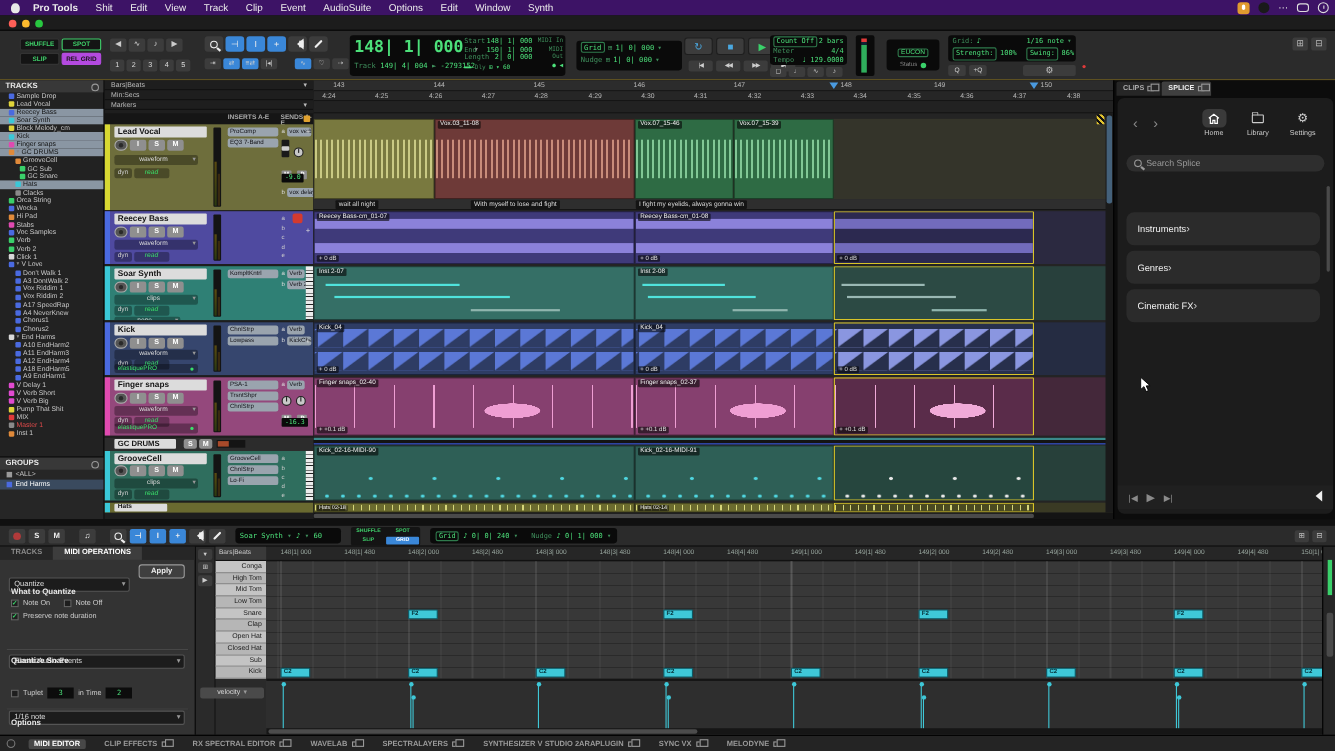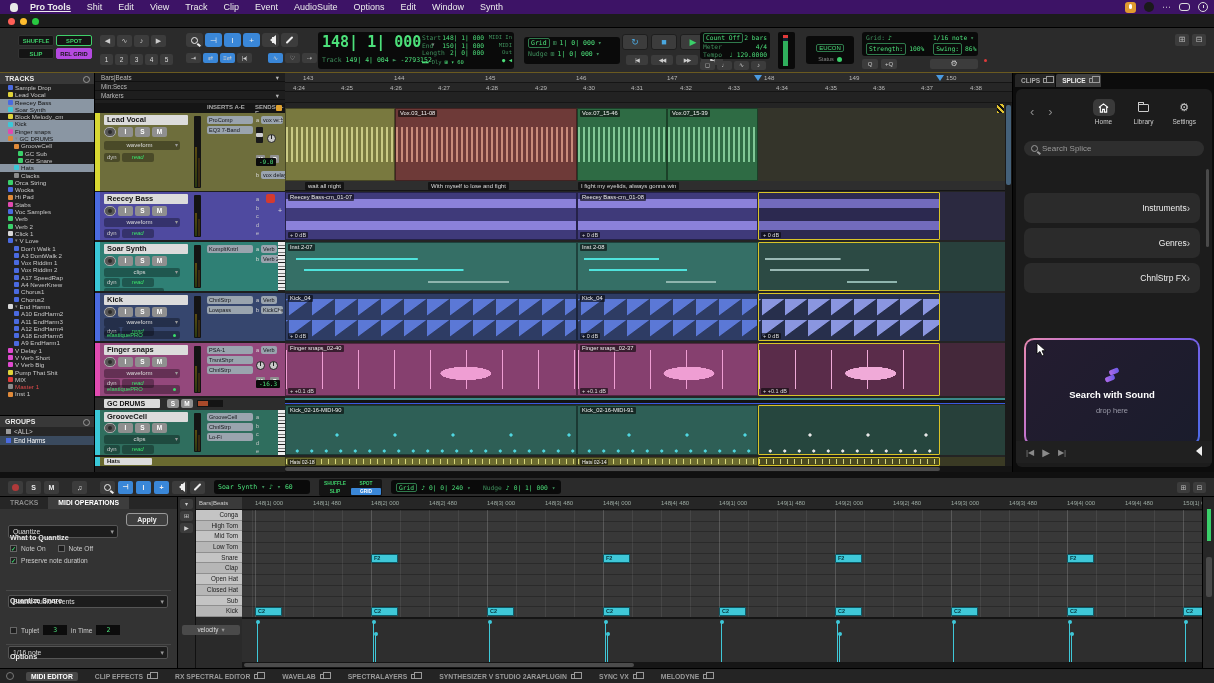--- a/index.html
+++ b/index.html
@@ -171,21 +171,21 @@
 #snav{position:absolute;left:0;top:10px;width:100%;height:34px;display:flex;align-items:flex-start;justify-content:flex-end;gap:18px;padding-right:16px}
 #snav .chev{position:absolute;left:14px;top:5px;color:#888;font-size:13px;letter-spacing:14px}
 .navit{display:flex;flex-direction:column;align-items:center;gap:2px;font-size:6.5px;color:#ccc}
 .navit .ib{width:22px;height:17px;border-radius:5px;display:flex;align-items:center;justify-content:center}
 .navit.active .ib{background:#3a3a3a}
 .icn-folder{width:11px;height:8px;border:1.2px solid #ccc;border-radius:1px;position:relative}
 .icn-folder::before{content:"";position:absolute;top:-3px;left:-1px;width:4px;height:2px;border:1.2px solid #ccc;border-bottom:none;border-radius:1px 1px 0 0}
 #ssearch{position:absolute;left:8px;top:52px;width:180px;height:15px;background:#2e2e2e;border-radius:8px;display:flex;align-items:center;gap:4px;padding:0 7px;color:#9a9a9a;font-size:8px}
 #ssearch .icn-mag{border-color:#9a9a9a}
 #ssearch .icn-mag::after{background:#9a9a9a}
-.scat{position:absolute;left:8px;width:176px;height:30px;background:#2b2b2b;border-radius:7px;display:flex;align-items:center;justify-content:flex-end;padding:0 10px;color:#f0f0f0;font-size:8.5px}
+.scat{position:absolute;left:8px;width:176px;height:30px;background:#2b2b2b;border-radius:7px;display:flex;align-items:center;justify-content:flex-start;padding:0 10px;color:#f0f0f0;font-size:8.5px}
 .scat .chevr{color:#ccc;font-size:10px}
 #sscroll{position:absolute;right:3px;top:80px;width:3px;height:78px;background:#4a4a4a;border-radius:2px}
 #scard{position:absolute;left:8px;top:249px;width:176px;height:108px;border-radius:10px;border:2px solid transparent;background:linear-gradient(135deg,#241c30,#1a1c2c) padding-box,linear-gradient(120deg,#e88ab0,#9a5ae8,#4a6ae8) border-box;display:flex;flex-direction:column;align-items:center;justify-content:center;gap:6px}
 #slogo{width:14px;height:14px;position:relative}
 #slogo::before,#slogo::after{content:"";position:absolute;left:2px;width:10px;height:5px;border-radius:2px;background:linear-gradient(90deg,#b06ae8,#6a5ae8);transform:rotate(-22deg)}
 #slogo::before{top:0;left:4px}
 #slogo::after{top:7px;left:0}
 #scardtitle{font-size:9.5px;font-weight:bold;color:#fff}
 #scardsub{font-size:7.5px;color:#9a9aa8}
 #splayer{position:absolute;left:0px;bottom:4px;width:100%;height:22px;background:#202020;display:flex;align-items:center;padding:0 10px;gap:8px;color:#8a8a8a;font-size:8px}
@@ -243,21 +243,21 @@
 #bottombar .oc{width:8px;height:8px;border:1px solid #777;border-radius:50%}
 .bt{display:flex;align-items:center;gap:4px;font-size:6.8px;font-weight:bold;padding:1px 5px;border-radius:2px;white-space:nowrap}
 </style>
 </head>
 <body>
 
 <div id="menubar">
   <i class="apple"></i>
   <span style="display:flex">
 
-  <span class="mi" style="font-weight: bold; text-decoration: underline;">Pro Tools</span>
+  <span class="mi" style="font-weight: bold;">Pro Tools</span>
       <span class="mi">Shit</span>
       <span class="mi">Edit</span>
       <span class="mi">View</span>
       <span class="mi">Track</span>
       <span class="mi">Clip</span>
       <span class="mi">Event</span>
       <span class="mi">AudioSuite</span>
       <span class="mi">Options</span>
       <span class="mi">Edit</span>
       <span class="mi">Window</span>
@@ -1160,30 +1160,25 @@
 
     <div class="scat" style="top: 104px;">
           <span>Instruments</span>
           <s class="chevr">›</s>
         </div>
         <div class="scat" style="top: 139px;">
           <span>Genres</span>
           <s class="chevr">›</s>
         </div>
         <div class="scat" style="top: 174px;">
-          <span>ChnlStrp FX</span>
+          <span>Cinematic FX</span>
           <s class="chevr">›</s>
         </div>
       </div>
     <i id="sscroll"></i>
-    <div id="scard">
-      <i id="slogo"></i>
-      <div id="scardtitle">Search with Sound</div>
-      <div id="scardsub">drop here</div>
-    </div>
     <div id="splayer">
       <s>|◀</s>
       <s style="font-size:10px">▶</s>
       <s>▶|</s>
       <i class="vol"><i class="icn-spk" style="--c:#8a8a8a"></i></i>
     </div>
   </div>
 </div>
 <svg id="cursor" width="12" height="16" viewBox="0 0 12 16">
     <path d="M1 1 L1 12 L4 9.5 L6 14 L8 13 L6 8.8 L9.5 8.6 Z" fill="#fff" stroke="#000" stroke-width="0.8"></path>

